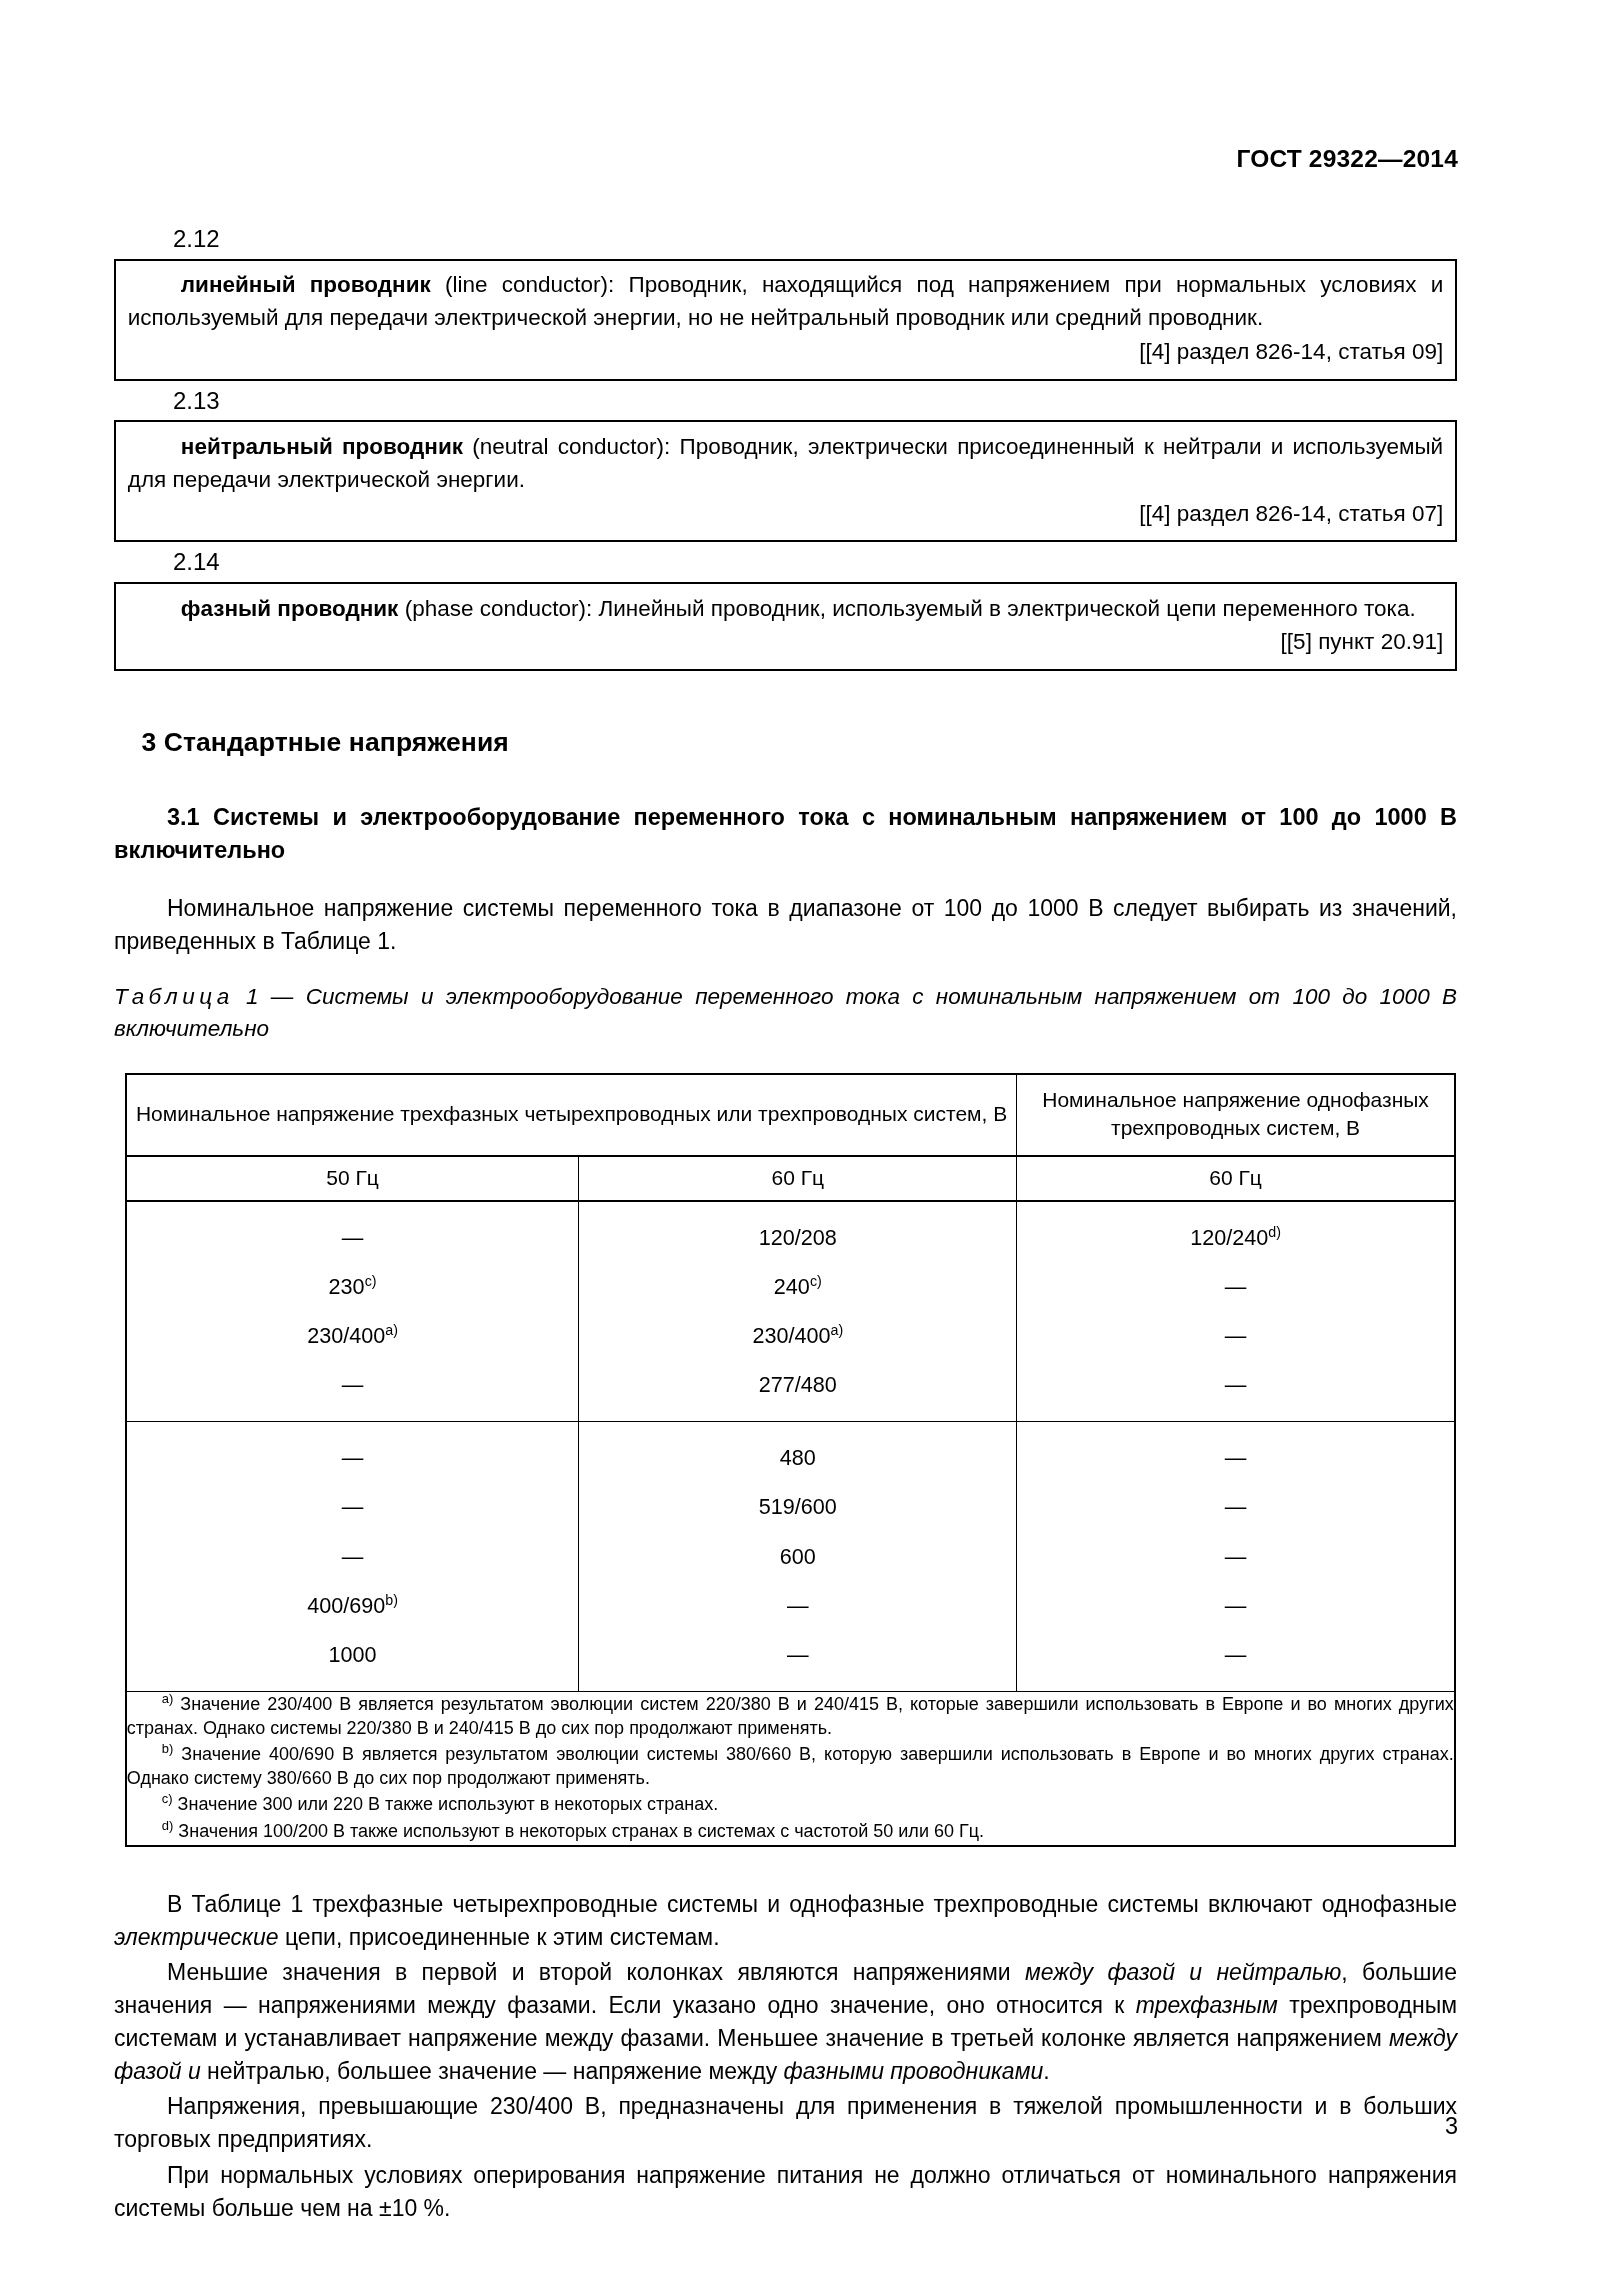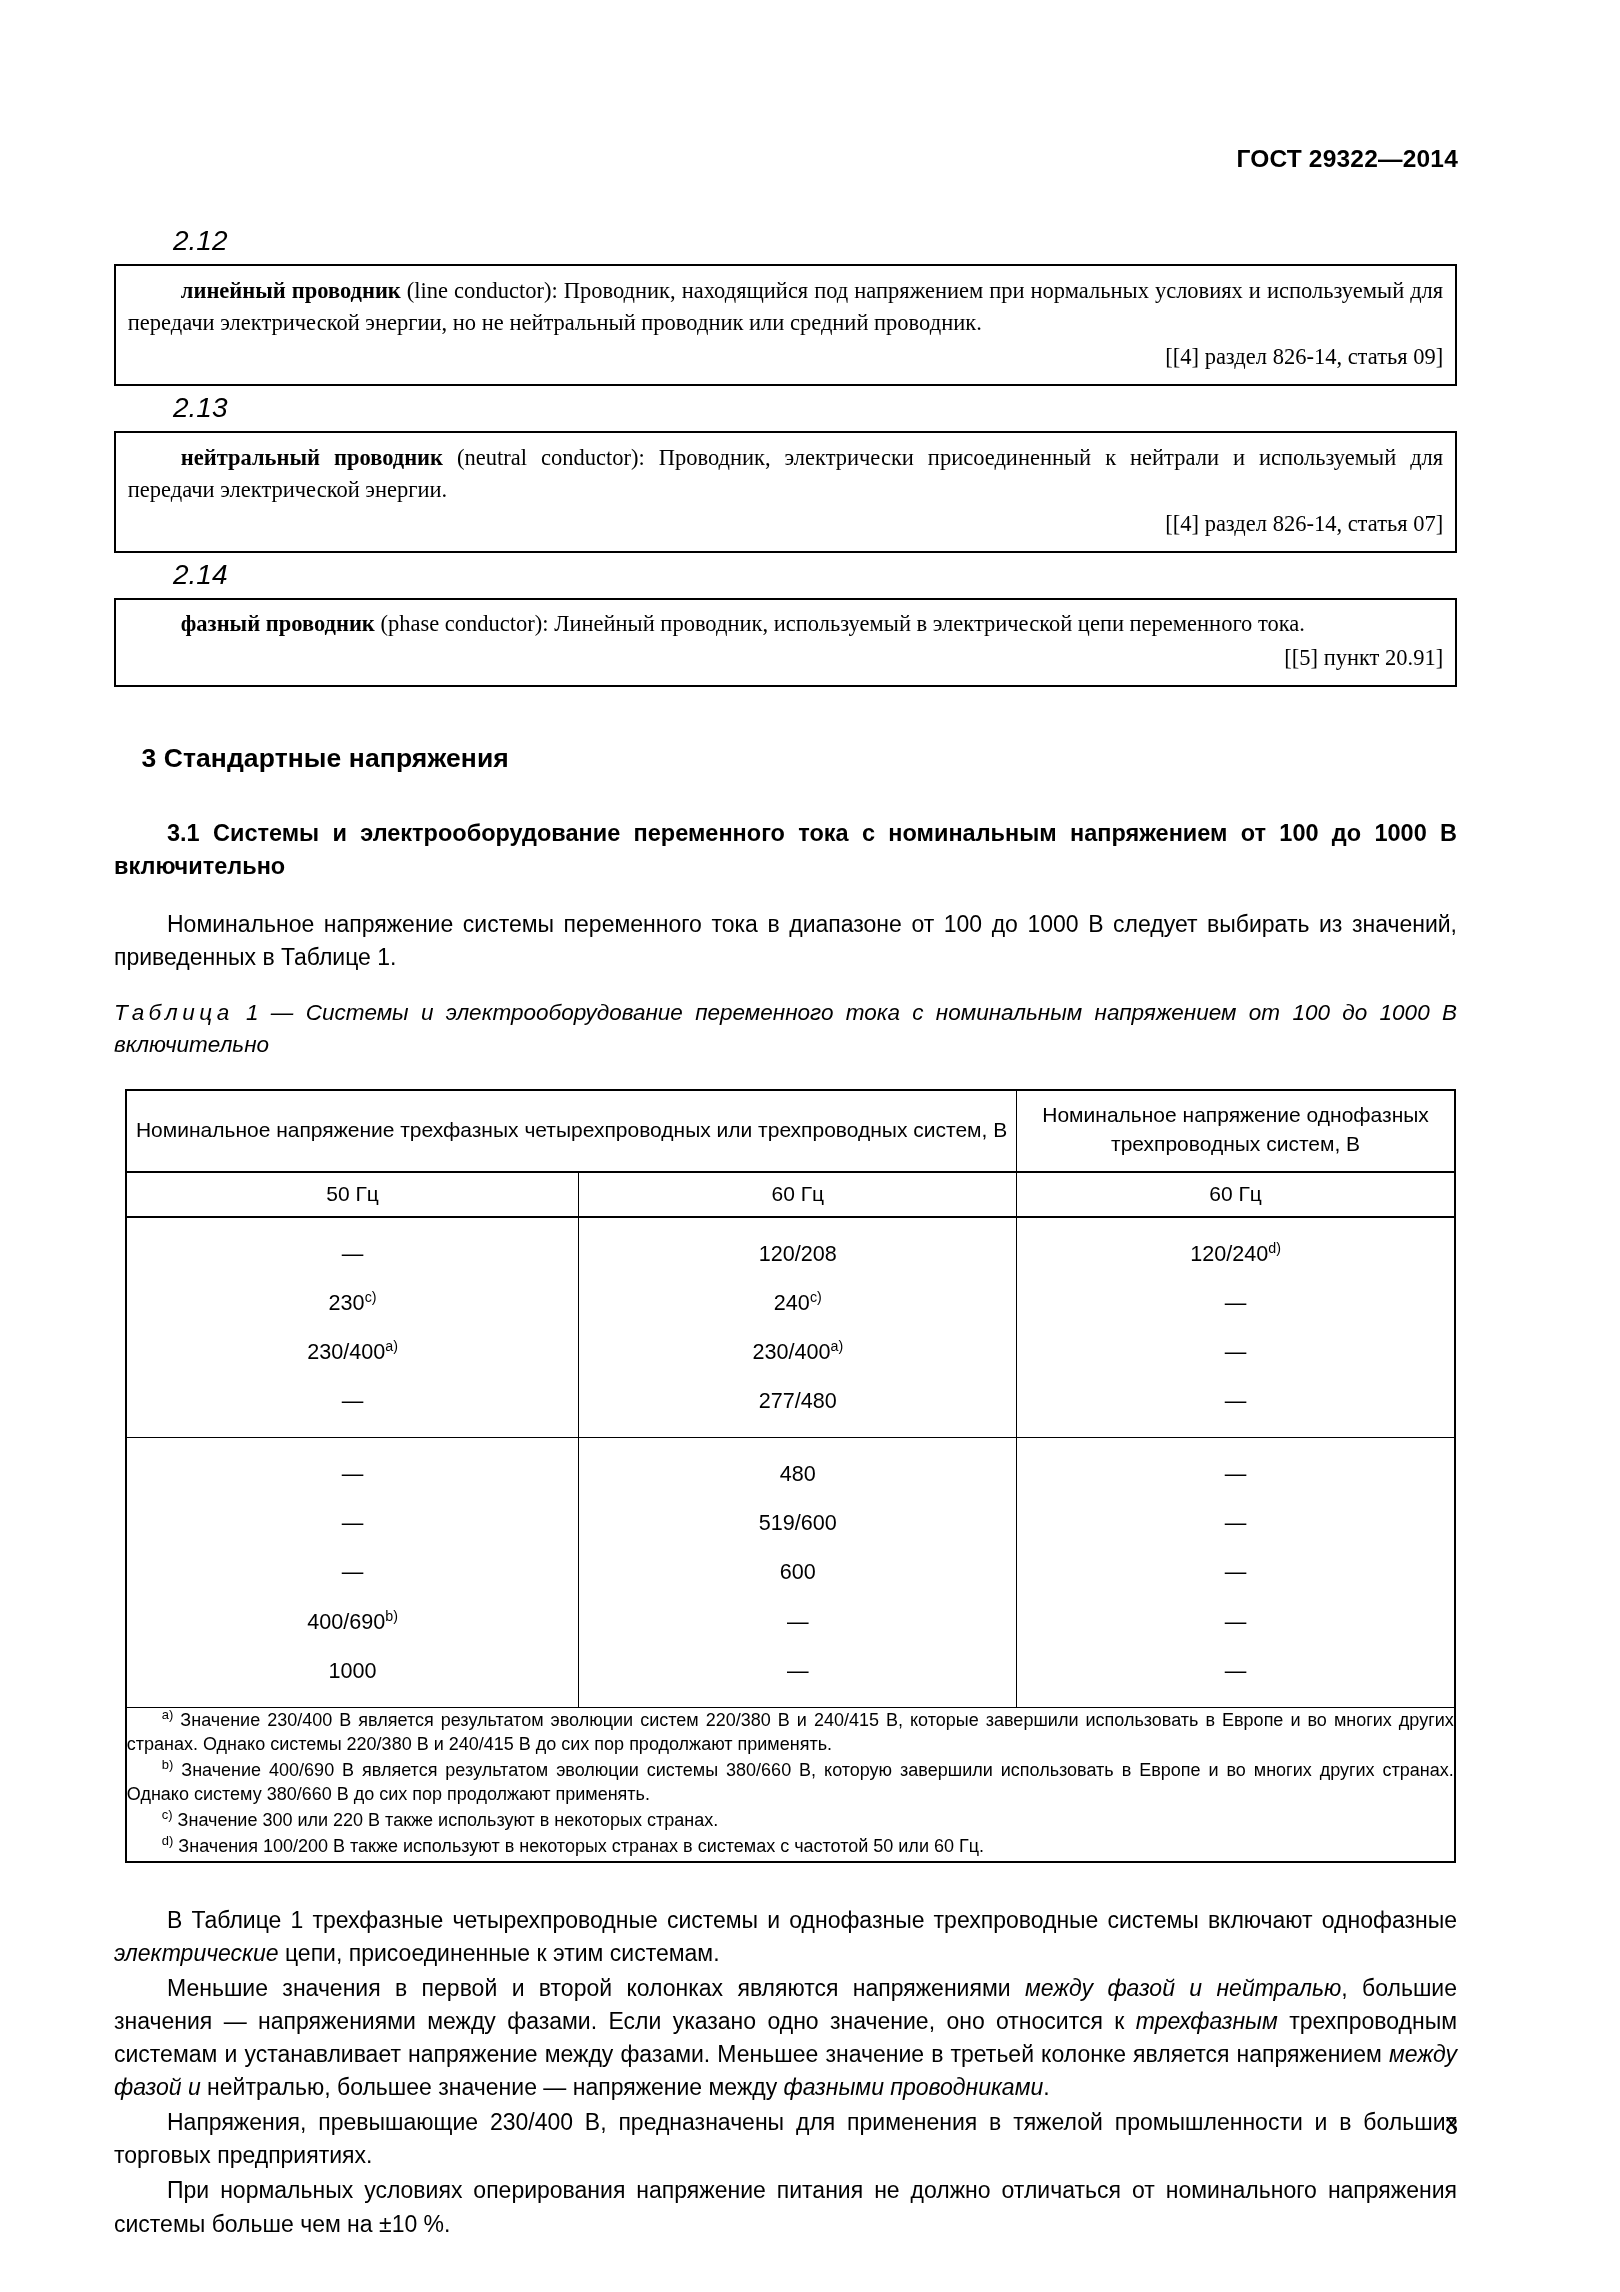--- a/index.html
+++ b/index.html
@@ -39,42 +39,40 @@
   
   .content {
     position: absolute;
     left: 102px;
     top: 223px;
     width: 1343px;
   }
 
   
   .clause-num {
-    font-size: 28px;
+    font-size: 24px;
     line-height: 1.32;
     padding-left: 59px;
     margin: 0 0 3.9px 0;
-    font-style: italic;
   }
 
   
   .def-box {
     border: 2px solid #000;
     box-sizing: border-box;
     padding: 8.8px 11.8px 9.8px 11.8px;
     margin: 0 0 3.9px 0;
   }
   .def-box p {
     margin: 0;
     font-size: 22.5px;
     line-height: 1.46;
     text-align: justify;
     text-indent: 53px;
     hyphens: none;
-    font-family: Liberation Serif, serif;
   }
   .def-box p.src {
     text-indent: 53px;
     text-align: right;
     margin-top: 1px;
   }
   .def-term {
     font-weight: bold;
   }
 

